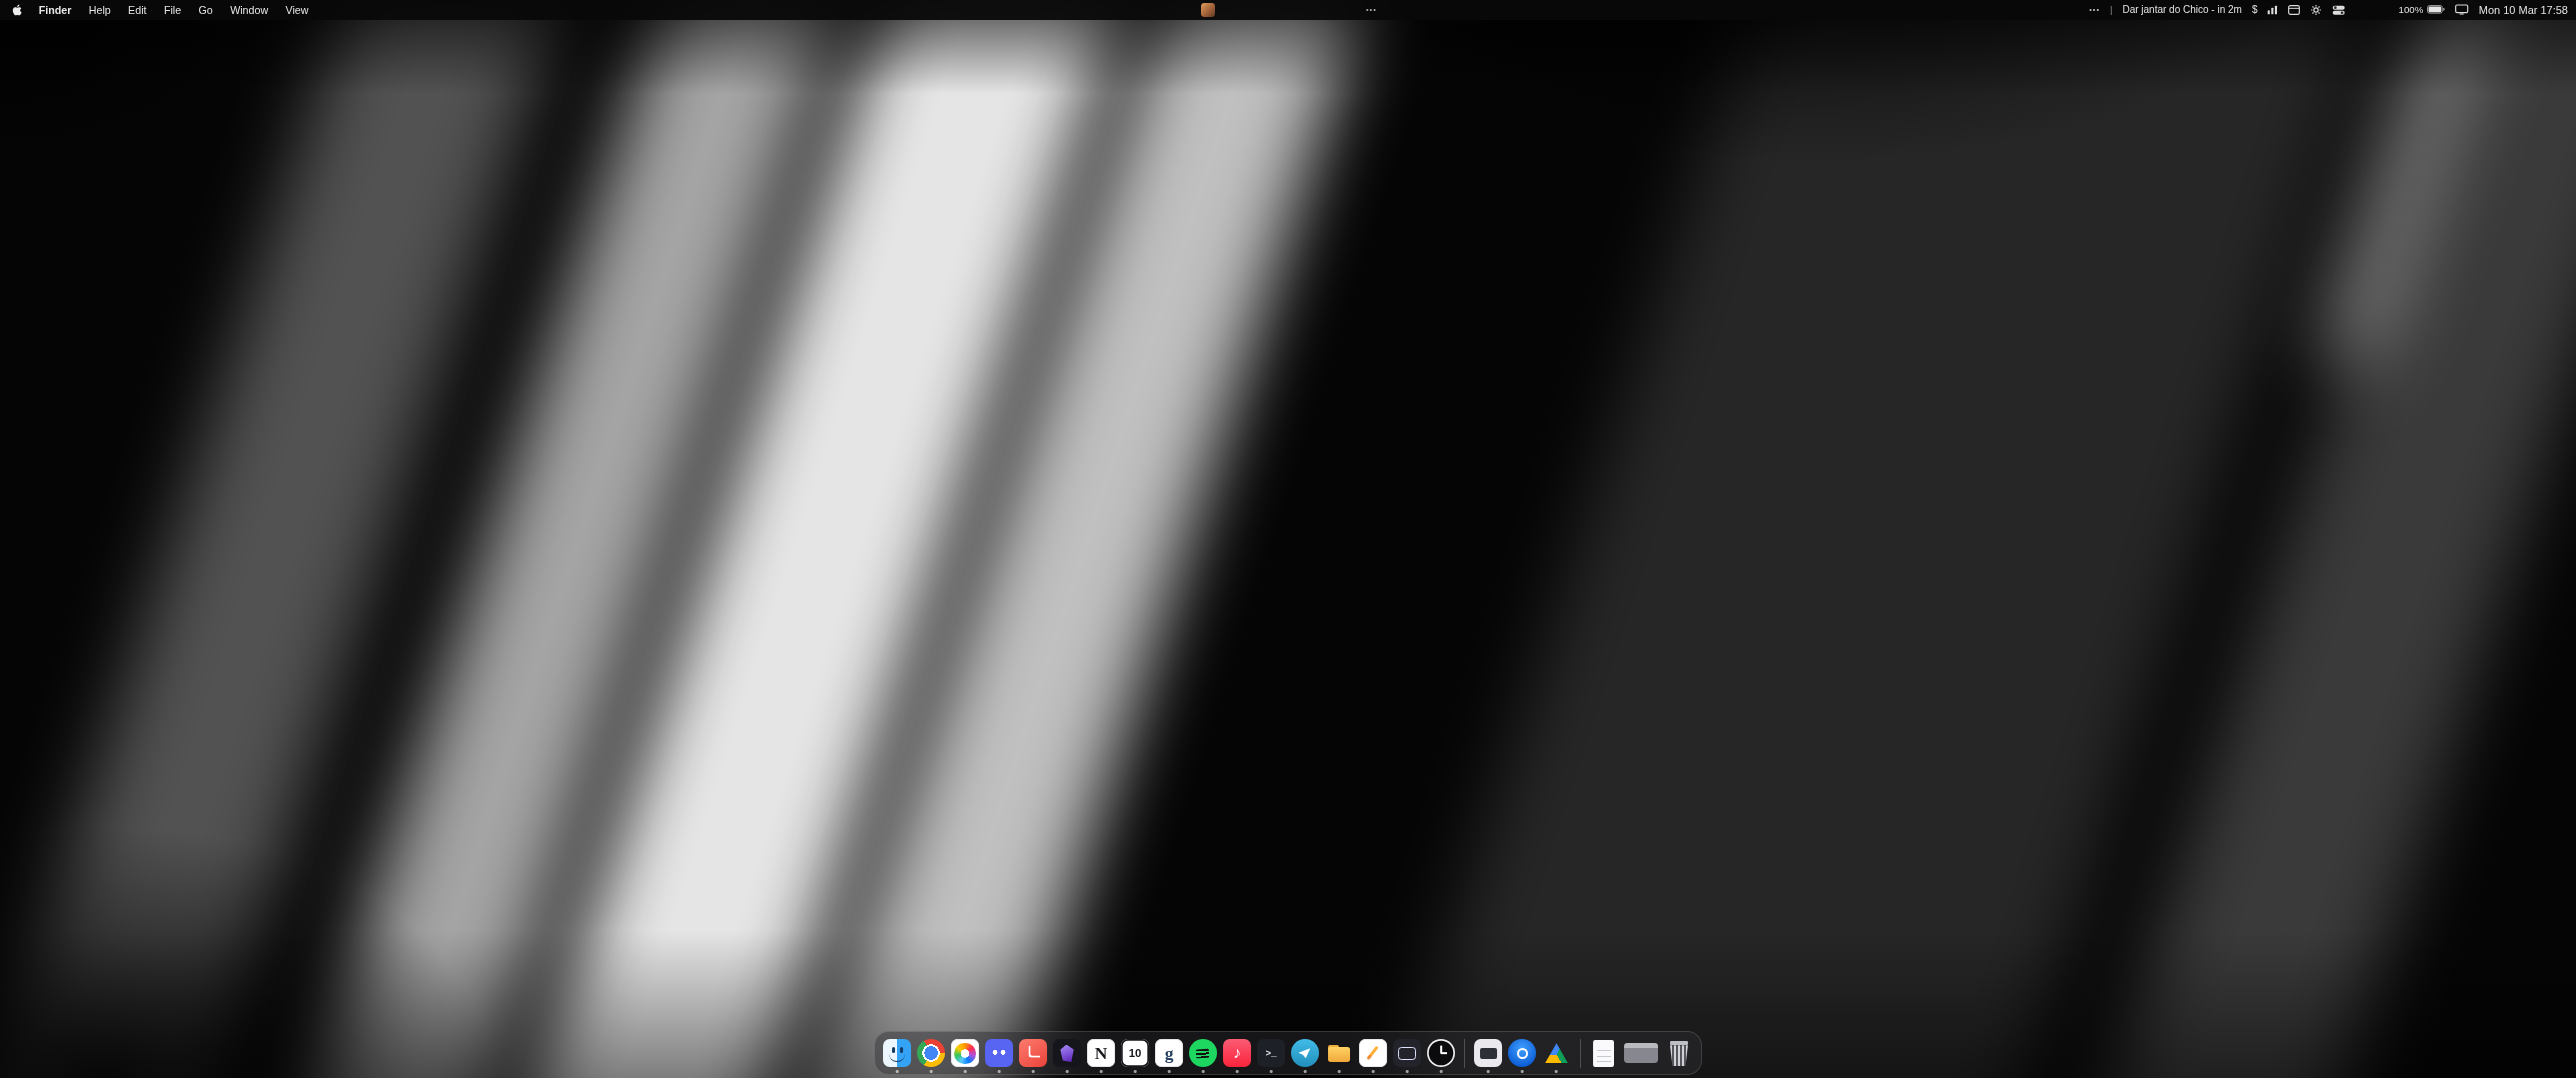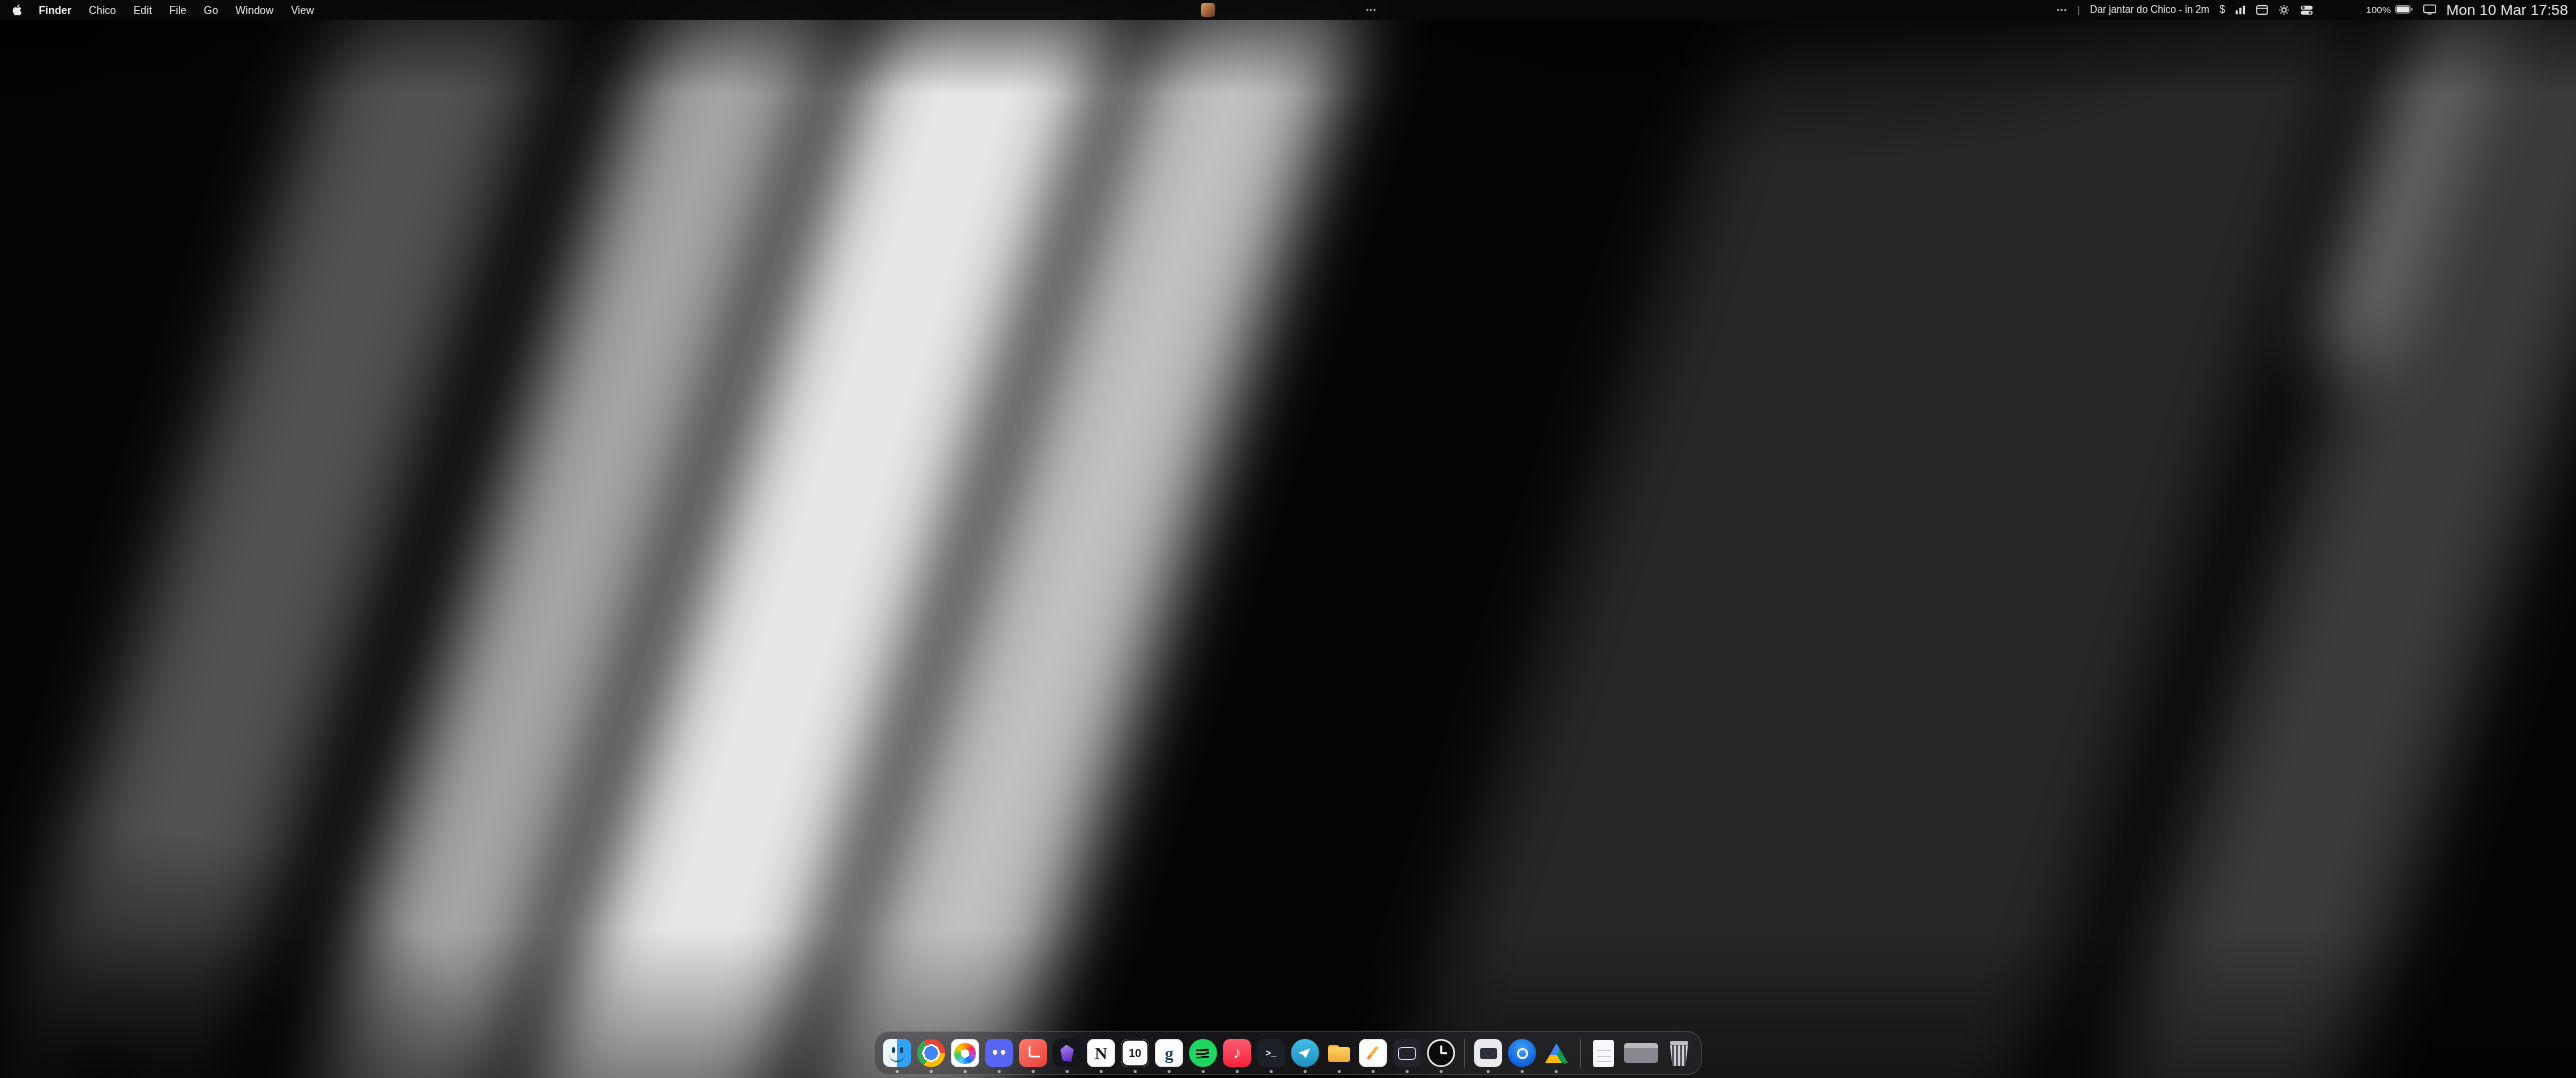--- a/index.html
+++ b/index.html
@@ -39,21 +39,21 @@
                   color:#a9a9a9;font-size:7.4px;letter-spacing:1px;}
   .menu-right{position:absolute;right:8px;top:0;height:19.5px;display:flex;align-items:center;
               gap:10px;font-size:10px;color:#e3e3e3;}
   .menu-right .sep{color:#8f8f8f;font-size:9.4px;}
   .menu-right .overflow{color:#bdbdbd;font-size:7.4px;letter-spacing:1px;}
   .event-text{white-space:nowrap;font-size:10px;}
   .dollar{font-size:10px;color:#e3e3e3;}
   .statusicon{display:flex;align-items:center;}
   .battery-group{display:flex;align-items:center;gap:4px;margin-left:43px;}
   .pct{font-size:9.7px;}
-  .clock{font-size:15px;white-space:nowrap;}
+  .clock{font-size:11px;white-space:nowrap;}
 
   
   .dock{position:absolute;left:50%;bottom:2.7px;transform:translateX(-50%);z-index:20;
         height:42px;display:flex;align-items:center;padding:0 8px;gap:6px;
         background:rgba(46,46,50,.45);border:0.7px solid rgba(255,255,255,.14);
         border-radius:14.8px;backdrop-filter:blur(13.4px) saturate(1.3);}
   .dock-section{display:flex;align-items:center;gap:6px;height:100%;}
   .dock-divider{width:0.7px;height:29.5px;background:rgba(255,255,255,.22);margin:0 3.4px;}
   .dock-item{position:relative;width:28px;height:28px;display:flex;align-items:center;
              justify-content:center;cursor:pointer;}
@@ -149,21 +149,21 @@
 </div>
 
 <div class="menubar">
   <div class="menu-left">
     <span class="apple">
       <svg width="10" height="12" viewBox="0 0 17 20">
         <path fill="#ededed" d="M13.9 10.6c0-2.3 1.9-3.4 2-3.5-1.1-1.6-2.8-1.8-3.4-1.8-1.4-.1-2.8.8-3.5.8-.7 0-1.8-.8-3-.8-1.6 0-3.1.9-3.9 2.3C.4 10.4 1.7 14.5 3.3 16.8c.8 1.1 1.7 2.4 2.9 2.3 1.2 0 1.6-.7 3-.7s1.8.7 3 .7c1.3 0 2.1-1.1 2.8-2.2.9-1.3 1.3-2.6 1.3-2.6s-2.4-1-2.4-3.7zM11.6 3.6c.6-.8 1.1-1.9 1-3-1 0-2.1.6-2.8 1.4-.6.7-1.2 1.8-1 2.9 1.1.1 2.2-.5 2.8-1.3z"></path>
       </svg>
     </span>
     <span class="menu-item app-name">Finder</span>
-    <span class="menu-item">Chico</span>
+    <span class="menu-item">Help</span>
     <span class="menu-item">Edit</span>
     <span class="menu-item">File</span>
     <span class="menu-item">Go</span>
     <span class="menu-item">Window</span>
     <span class="menu-item">View</span>
   </div>
 
   <span class="mb-avatar"></span>
   <span class="mb-center-more">•••</span>
 

